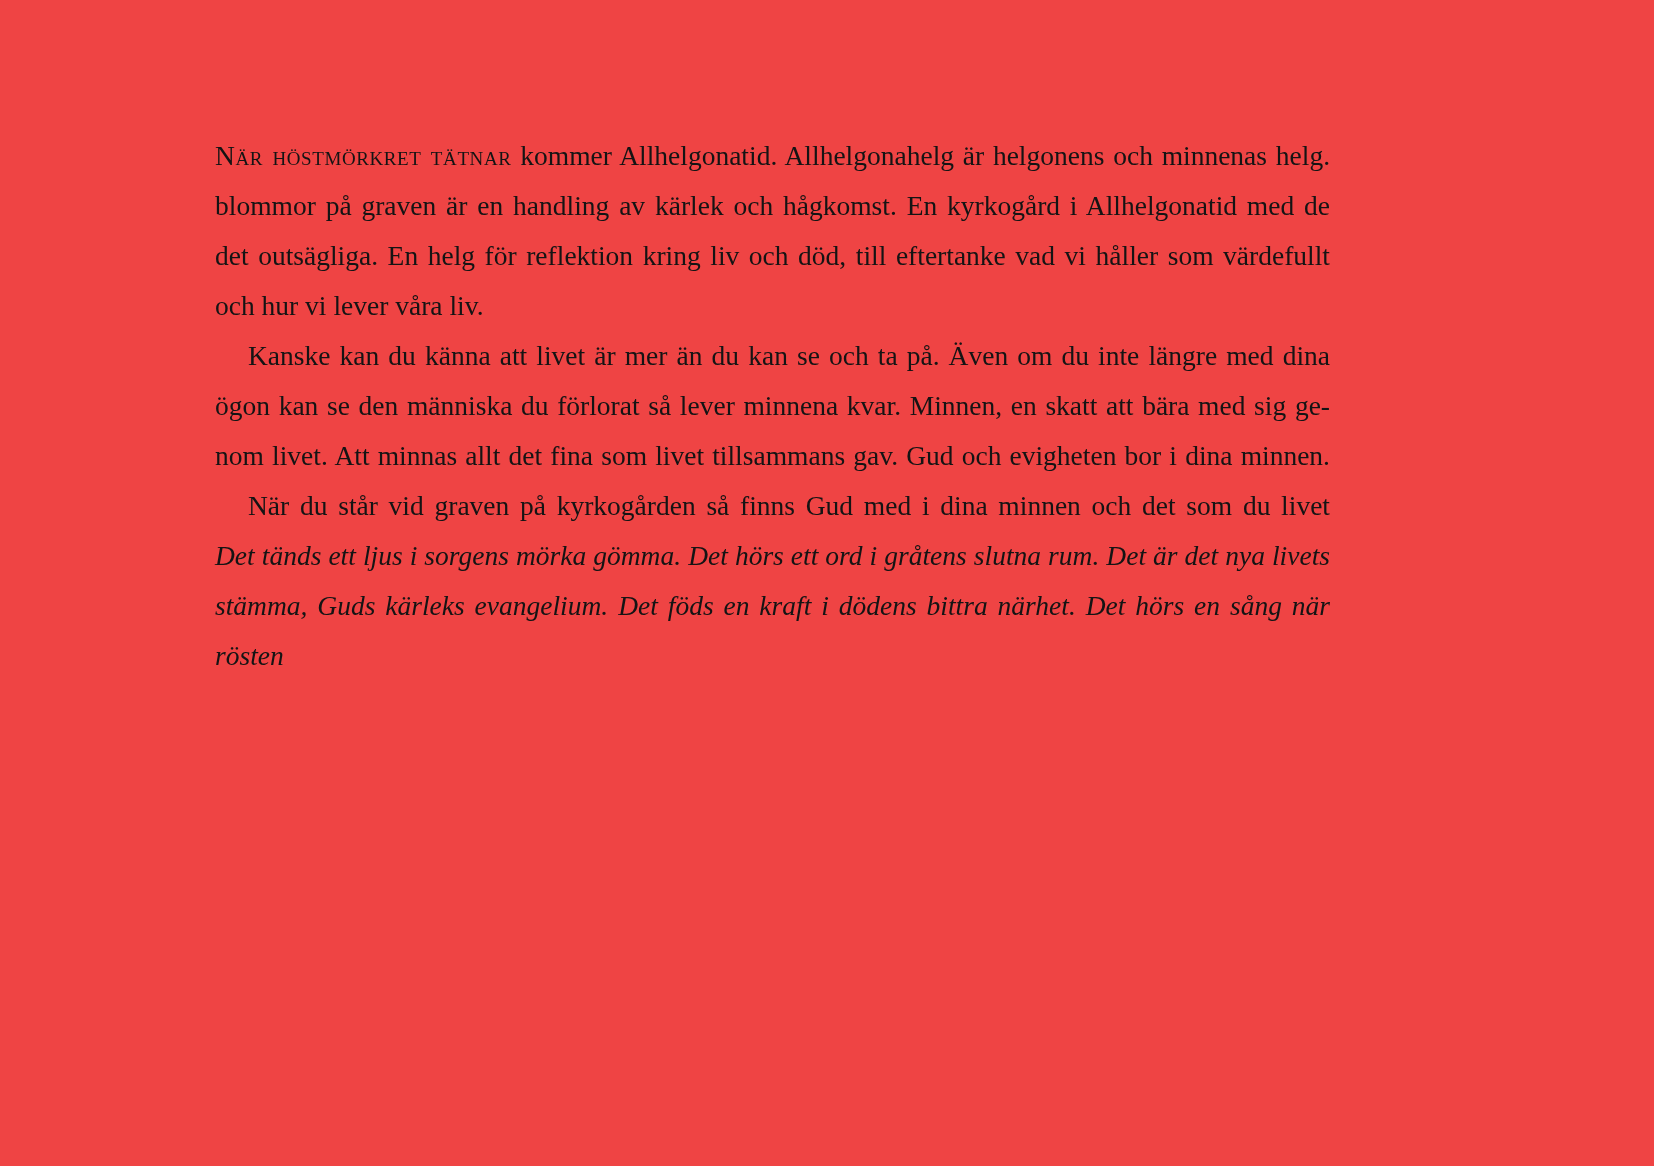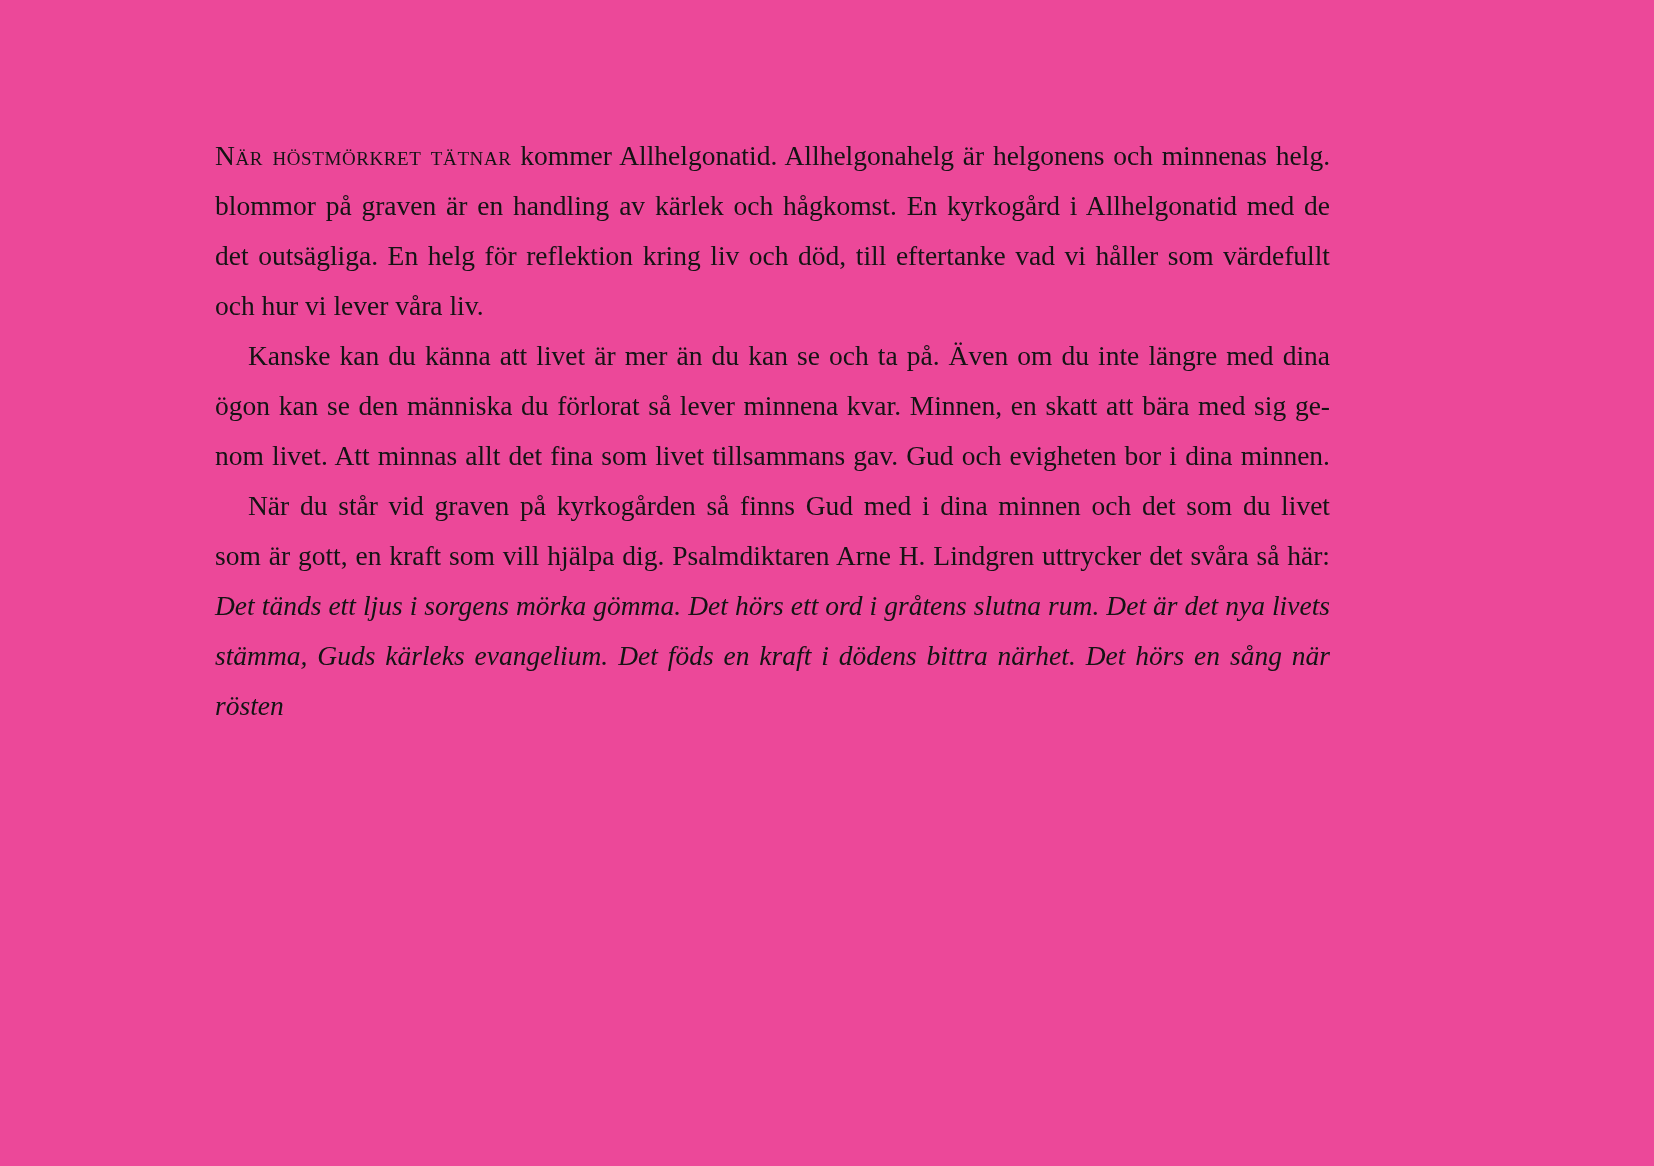--- a/index.html
+++ b/index.html
@@ -11,21 +11,21 @@
     width: 1654px;
     height: 1166px;
     position: relative;
     overflow: hidden;
     font-family: "Liberation Serif", "DejaVu Serif", serif;
     color: #141414;
   }
   .page {
     position: absolute;
     inset: 0;
-    background: #ec4899;
+    background: #ef4444;
   }
   .text-block {
     position: absolute;
     left: 215px;
     top: 131px;
     width: 1115px;
     font-size: 27.5px;
     line-height: 50px;
     letter-spacing: 0;
   }
@@ -61,21 +61,20 @@
     </div>
 
     <div class="para">
       <div class="line indent">Kanske kan du känna att livet är mer än du kan se och ta på. Även om du inte längre med dina</div>
       <div class="line">ögon kan se den människa du förlorat så lever minnena kvar. Minnen, en skatt att bära med sig ge-</div>
       <div class="line">nom livet. Att minnas allt det fina som livet tillsammans gav. Gud och evigheten bor i dina minnen.</div>
     </div>
 
     <div class="para">
       <div class="line indent">När du står vid graven på kyrkogården så finns Gud med i dina minnen och det som du livet</div>
-      <div class="line">som är gott, en kraft som vill hjälpa dig. Psalmdiktaren Arne H. Lindgren uttrycker det svåra så här:</div>
     </div>
 
     <div class="para quote">
       <div class="line">Det tänds ett ljus i sorgens mörka gömma. Det hörs ett ord i gråtens slutna rum. Det är det nya livets</div>
       <div class="line">stämma, Guds kärleks evangelium. Det föds en kraft i dödens bittra närhet. Det hörs en sång när rösten</div>
     </div>
 
   </div>
 </div>
 

